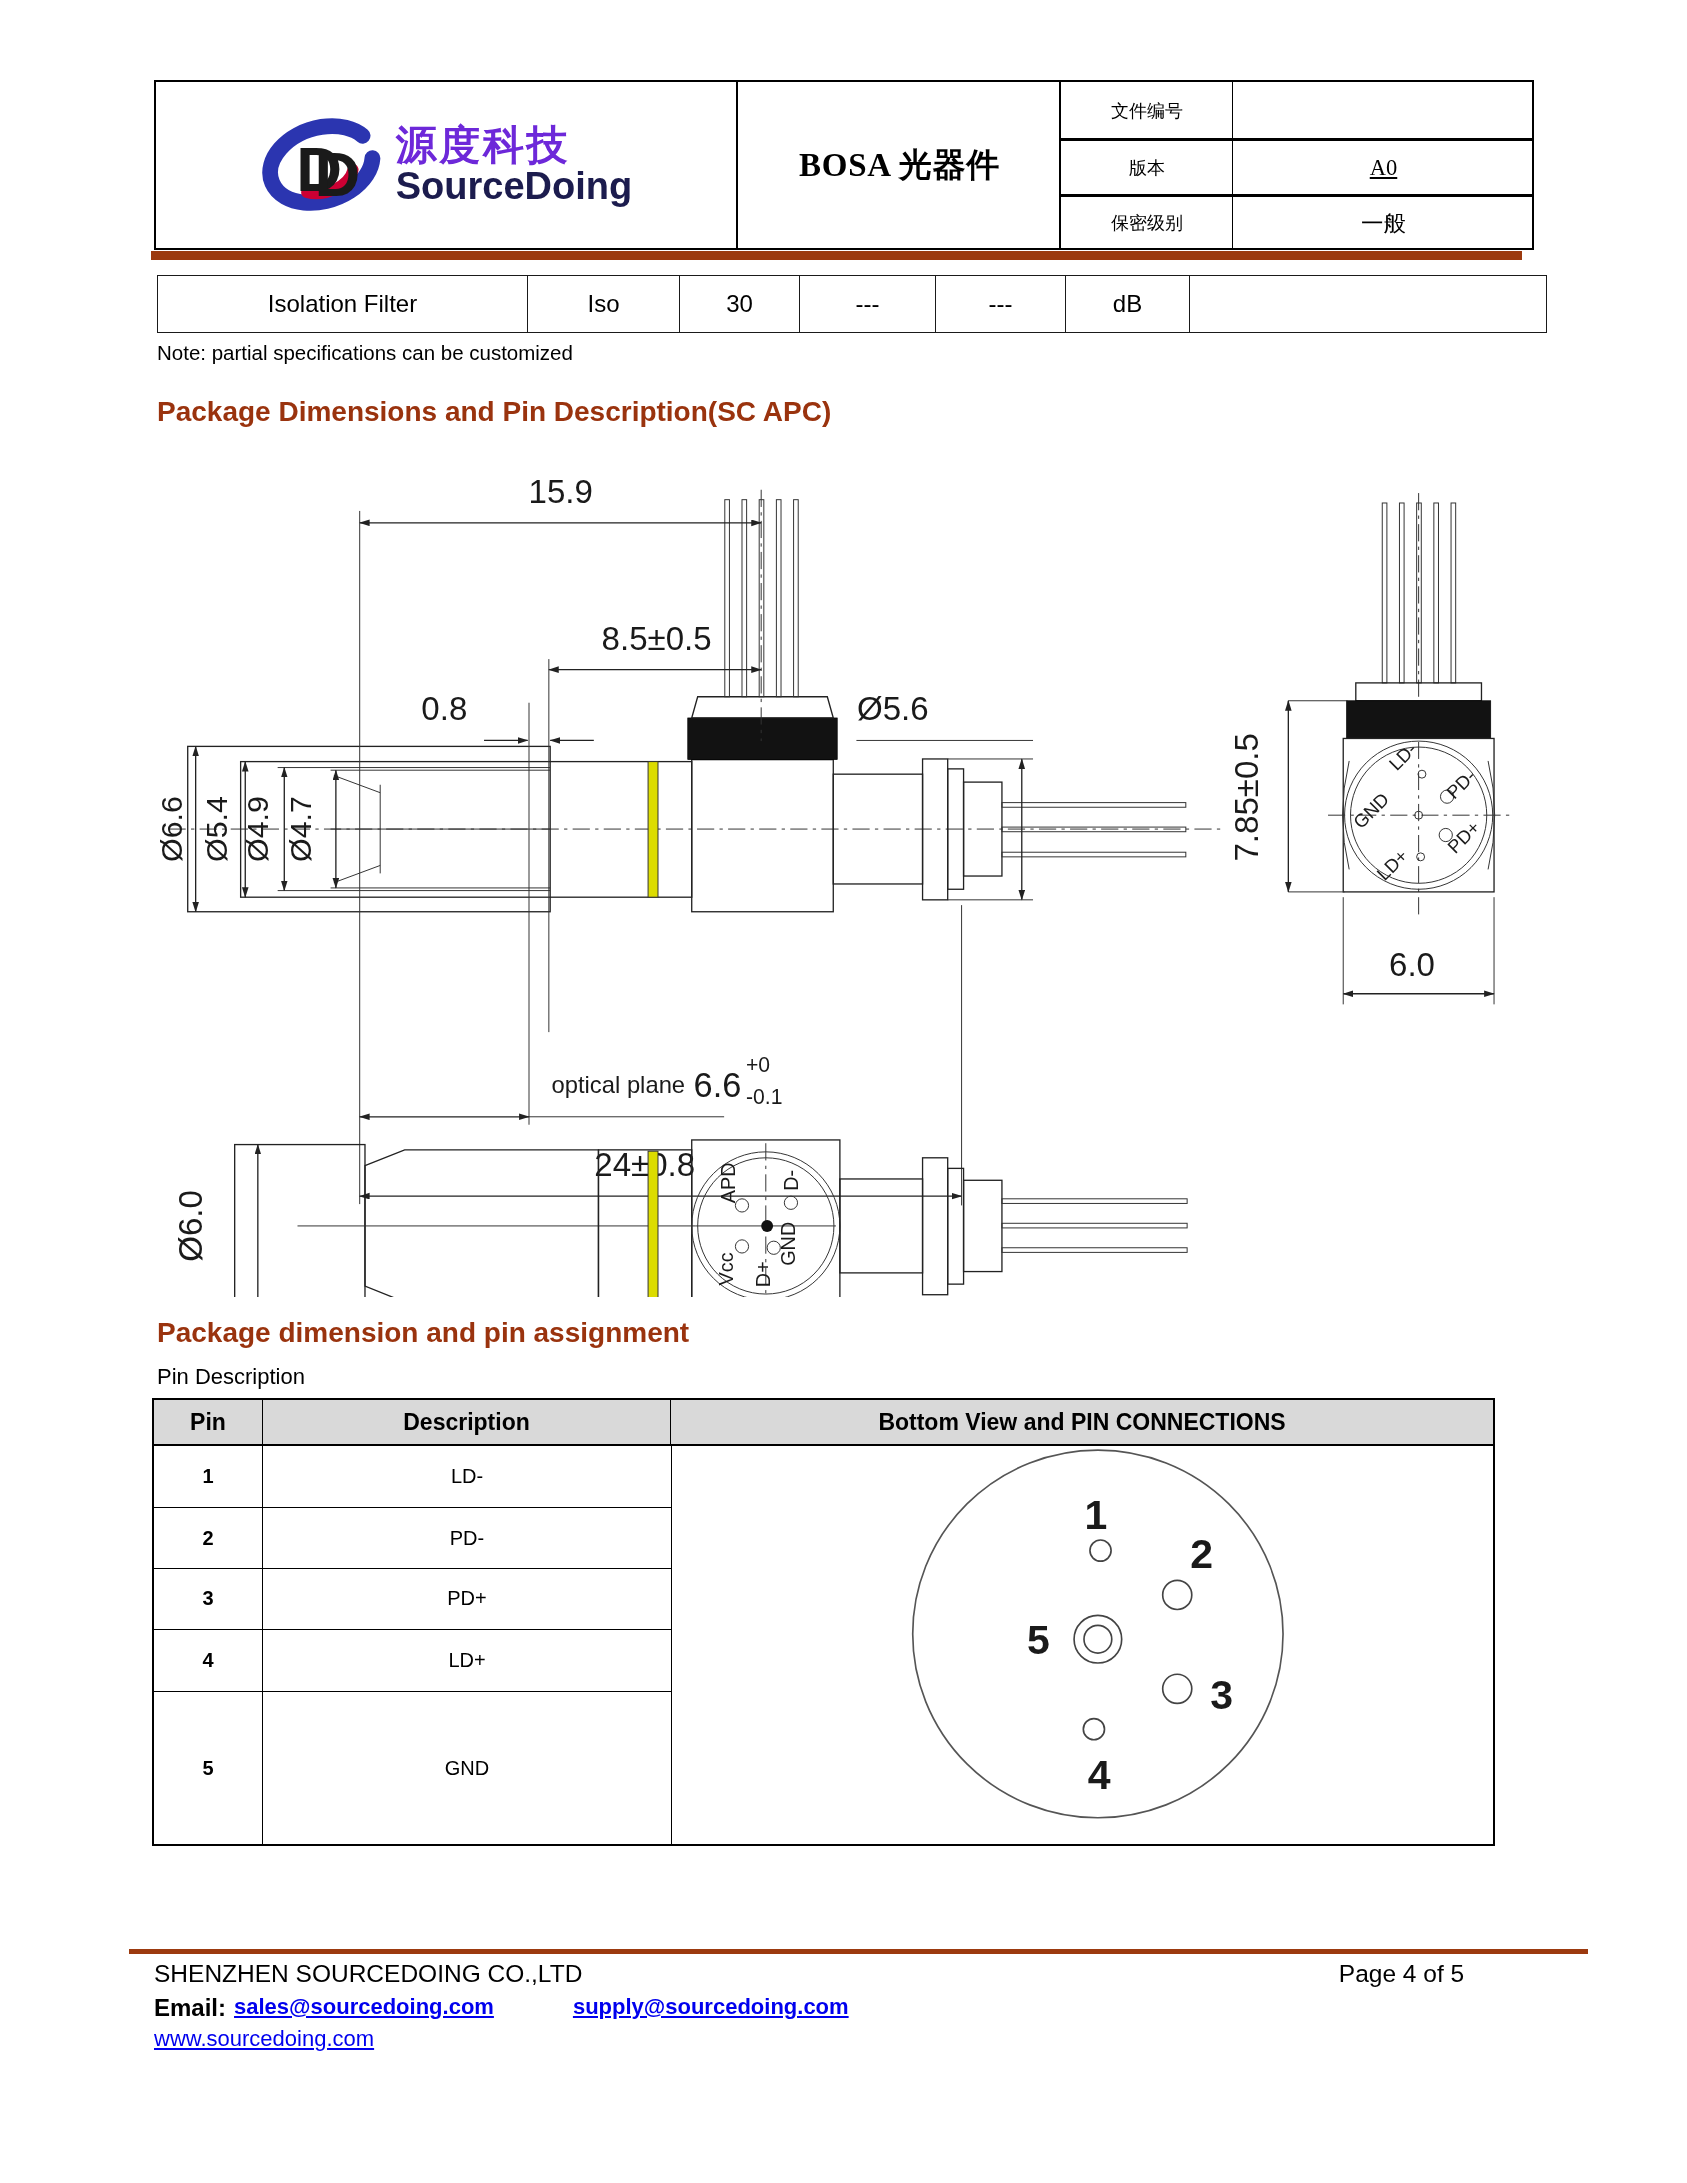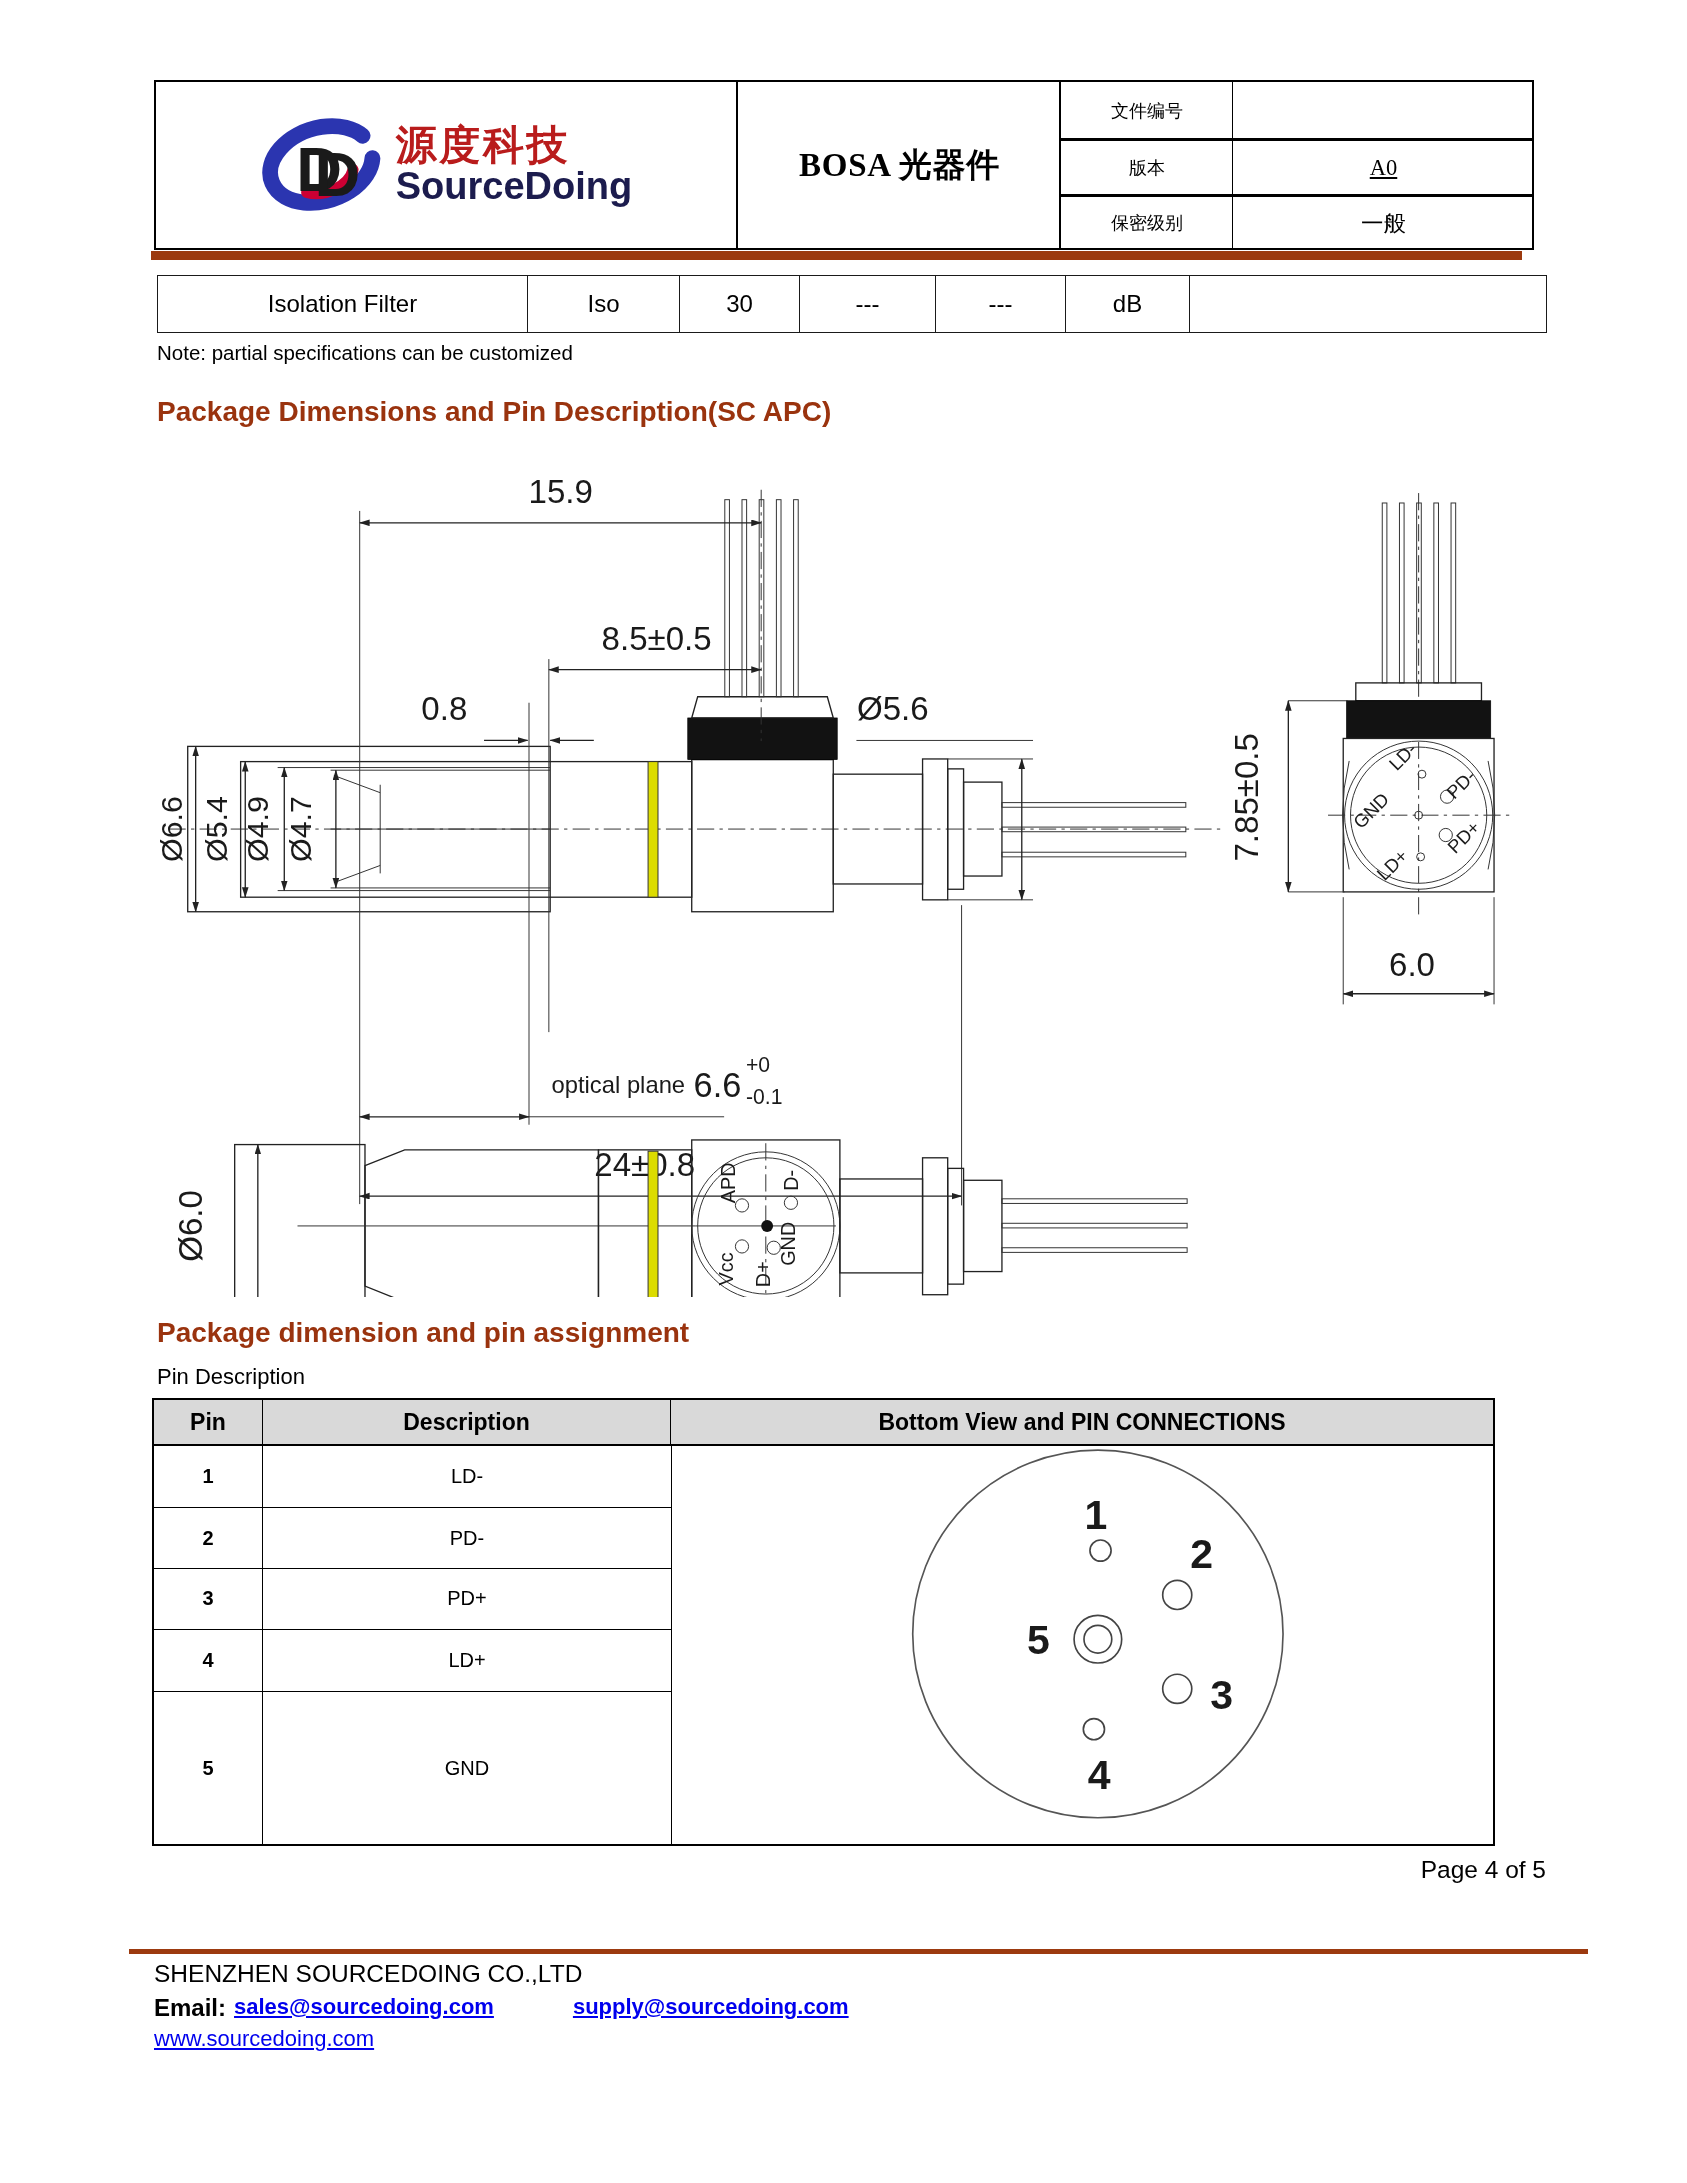--- a/index.html
+++ b/index.html
@@ -6,21 +6,21 @@
   #page{position:relative;width:1687px;height:2183px;background:#ffffff;font-family:"Liberation Sans",sans-serif;color:#000;overflow:hidden;}
   .abs{position:absolute;}
 
   
   #hdr{left:154px;top:80px;width:1380px;height:170px;border:2px solid #000;box-sizing:border-box;}
   .hline{position:absolute;background:#000;}
   .hdr-cell{position:absolute;display:flex;align-items:center;justify-content:center;box-sizing:border-box;}
   #logo-wrap{left:0;top:0;width:582px;height:100%;}
   #logo{display:flex;align-items:center;gap:12px;}
   #logo-text{display:flex;flex-direction:column;line-height:1.05;}
-  .logo-cn{font-size:41px;font-weight:bold;color:#b91c1c;letter-spacing:2.6px;font-family:"Liberation Serif",serif;}
+  .logo-cn{font-size:41px;font-weight:bold;color:#6d28d9;letter-spacing:2.6px;font-family:"Liberation Serif",serif;}
   .logo-en{font-size:38px;font-weight:bold;color:#1c1c4e;}
   #doc-title{left:582px;top:0;width:323px;height:100%;font-family:"Liberation Serif",serif;font-size:33px;font-weight:bold;letter-spacing:0.7px;}
   .meta-label{left:905px;width:172px;font-size:18px;font-family:"Liberation Serif",serif;}
   .meta-value{left:1077px;width:301px;font-size:22.5px;font-family:"Liberation Serif",serif;}
 
   
   #brown-bar{left:151px;top:251px;width:1371px;height:9.3px;background:#9c3a0f;}
 
   
   #spec{left:157px;top:275px;width:1390px;height:58px;border:1.3px solid #1a1a1a;box-sizing:border-box;display:flex;}
@@ -50,21 +50,21 @@
   .pt-left{position:absolute;left:0;top:46px;width:517px;height:400px;}
   .pt-row{position:absolute;left:0;width:517px;display:flex;border-bottom:1.3px solid #000;box-sizing:border-box;}
   .pt-row:last-child{border-bottom:none;}
   .pt-pin{width:109px;border-right:1.3px solid #000;box-sizing:border-box;display:flex;align-items:center;justify-content:center;font-size:20px;font-weight:bold;}
   .pt-desc{flex:1;display:flex;align-items:center;justify-content:center;font-size:20px;}
   #pt-diagram{position:absolute;left:517px;top:46px;width:824px;height:400px;border-left:1.3px solid #000;box-sizing:border-box;}
 
   
   #foot-rule{left:129px;top:1949px;width:1459px;height:4.6px;background:#9c3a0f;}
   #foot-company{left:154px;top:1960px;font-size:24.5px;}
-  #foot-page{left:1257px;top:1856px;width:289px;text-align:right;font-size:24.5px;}
+  #foot-page{left:1257px;top:1960px;width:289px;text-align:center;font-size:24.5px;}
   #foot-email{left:154px;top:1994px;font-size:24px;display:flex;gap:8px;align-items:flex-start;font-weight:bold;}
   #foot-email a, #foot-www a{color:#0000ee;text-decoration:underline;font-size:22px;}
   #foot-email .gap{display:inline-block;width:63px;}
   #foot-www{left:154px;top:2026px;font-size:22px;}
 </style>
 </head>
 <body>
 
 <div id="page">
 

